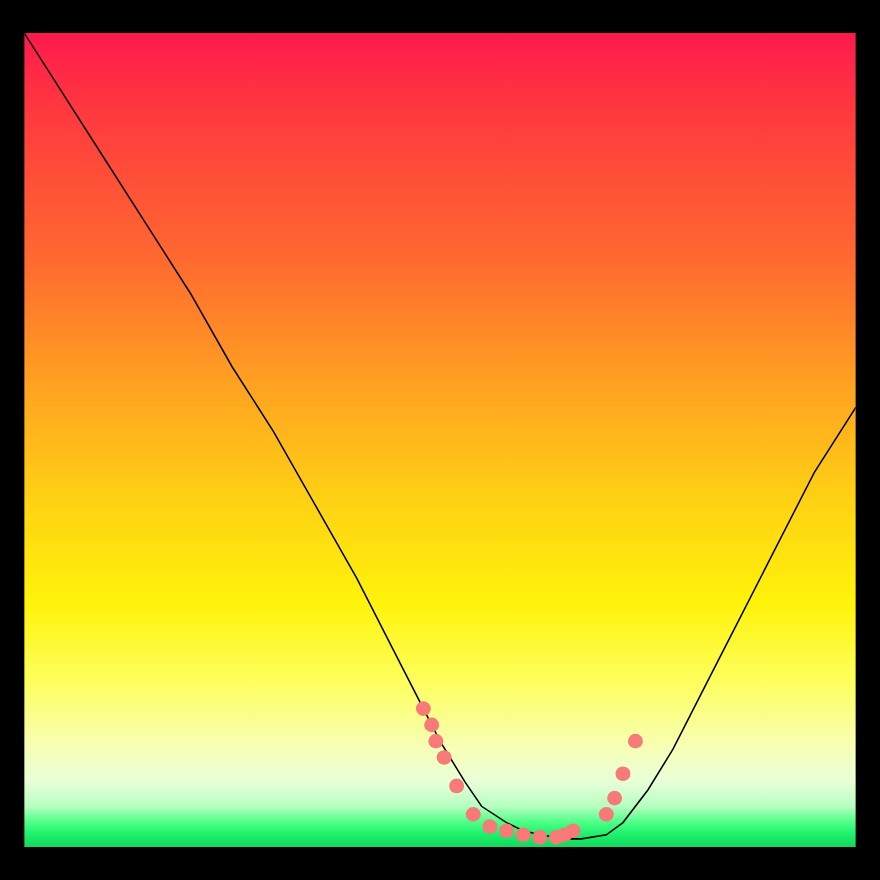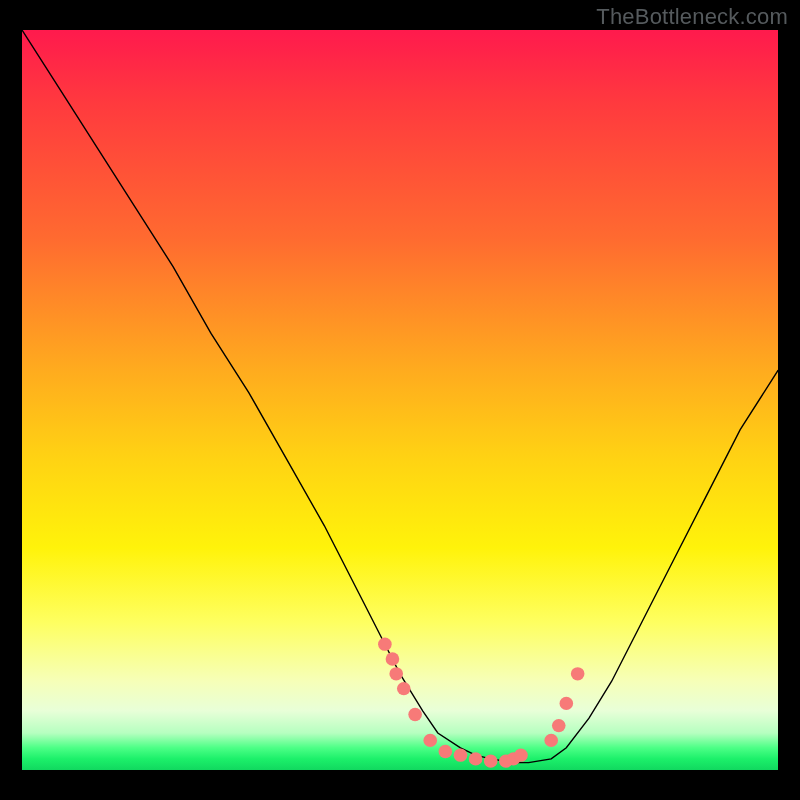--- a/index.html
+++ b/index.html
@@ -63,21 +63,20 @@
     width: 100%;
     height: 100%;
   }
   
 </style>
 </head>
 <body>
 
 <div class="stage">
 
-  <div class="watermark">TheBottleneck.com</div>
 
   <div class="plot-area">
     <div class="gradient-bg"></div>
     <svg class="curve" viewBox="0 0 100 100" preserveAspectRatio="none">
       <path fill="none" stroke="#000" stroke-width="1.4" stroke-linecap="round" vector-effect="non-scaling-stroke" d="M0.00 0.00 L5.00 8.00 L10.00 16.00 L15.00 24.00 L20.00 32.00 L25.00 41.00 L30.00 49.00 L35.00 58.00 L40.00 67.00 L45.00 77.00 L48.00 83.00 L50.00 87.00 L53.00 92.00 L55.00 95.00 L58.00 97.00 L60.00 98.00 L62.00 98.50 L65.00 99.00 L67.00 99.00 L70.00 98.50 L72.00 97.00 L75.00 93.00 L78.00 88.00 L82.00 80.00 L86.00 72.00 L90.00 64.00 L95.00 54.00 L100.00 46.00"></path>
       <g>
           <circle cx="48.00" cy="83.00" r="0.9" fill="#f77a78"></circle>
           <circle cx="49.00" cy="85.00" r="0.9" fill="#f77a78"></circle>
           <circle cx="49.50" cy="87.00" r="0.9" fill="#f77a78"></circle>
           <circle cx="50.50" cy="89.00" r="0.9" fill="#f77a78"></circle>

